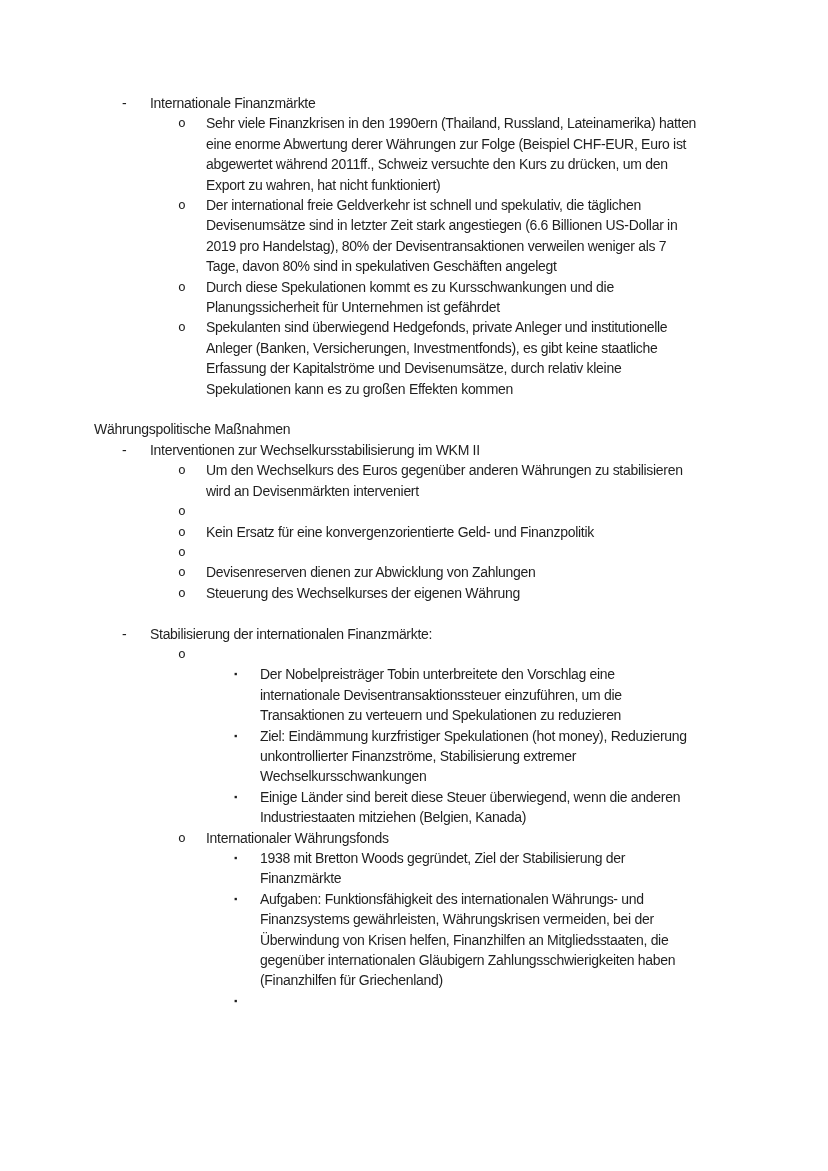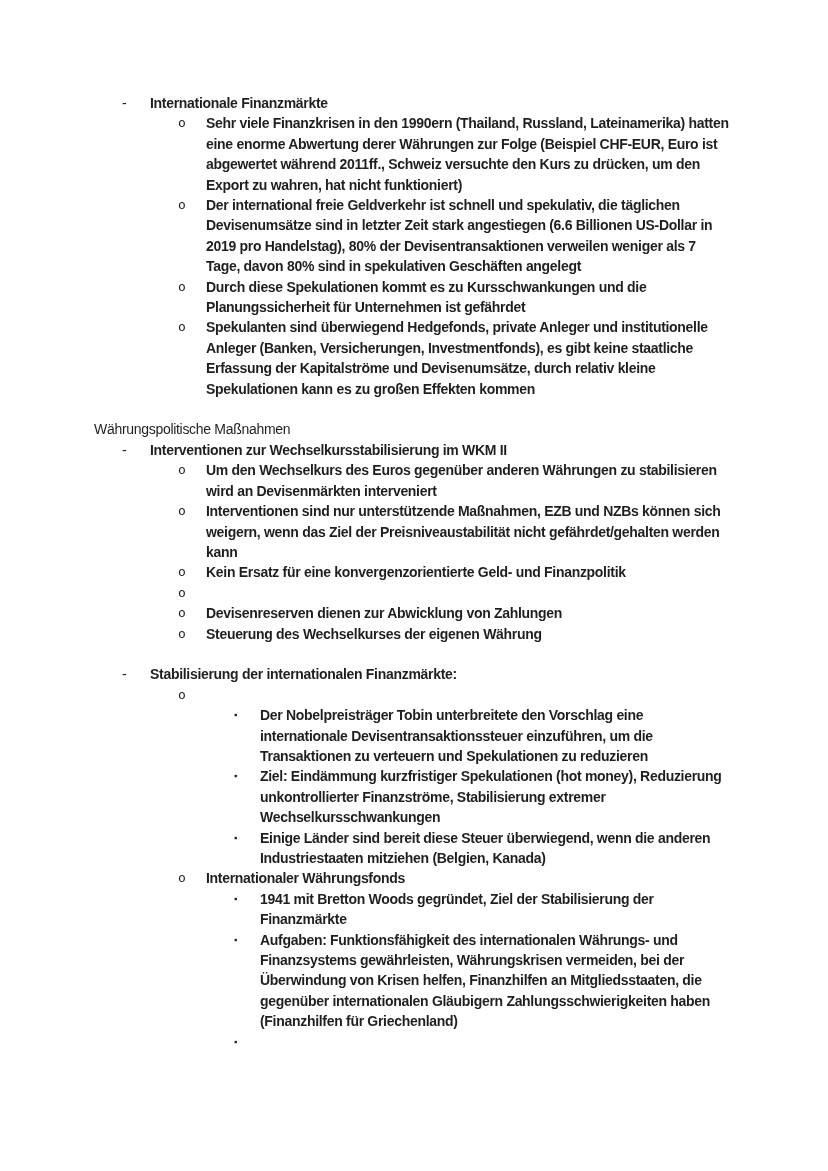--- a/index.html
+++ b/index.html
@@ -33,21 +33,20 @@
   .spacer {
     height: 20.4px;
   }
   .li {
     display: flex;
     align-items: flex-start;
   }
   .li .text {
     white-space: pre-line;
     flex: 1 1 auto;
-    font-weight: bold;
   }
   .marker {
     flex: 0 0 auto;
     display: inline-block;
   }
   .level-1 { padding-left: 28px; }
   .level-1 .marker { width: 28px; }
   .level-2 { padding-left: 84px; }
   .level-2 .marker { width: 28px; font-family: "DejaVu Sans Mono", monospace; font-size: 13px; }
   .level-3 { padding-left: 140px; }
@@ -94,23 +93,20 @@
         <span class="marker marker-1">-</span>
         <span class="text">Interventionen zur Wechselkursstabilisierung im WKM II</span>
       </div>
       <div class="li level-2">
         <span class="marker marker-2">o</span>
         <span class="text">Um den Wechselkurs des Euros gegenüber anderen Währungen zu stabilisieren
 wird an Devisenmärkten interveniert</span>
       </div>
       <div class="li level-2">
         <span class="marker marker-2">o</span>
-        <span class="text">Interventionen sind nur unterstützende Maßnahmen, EZB und NZBs können sich
-weigern, wenn das Ziel der Preisniveaustabilität nicht gefährdet/gehalten werden
-kann</span>
       </div>
       <div class="li level-2">
         <span class="marker marker-2">o</span>
         <span class="text">Kein Ersatz für eine konvergenzorientierte Geld- und Finanzpolitik</span>
       </div>
       <div class="li level-2">
         <span class="marker marker-2">o</span>
       </div>
       <div class="li level-2">
         <span class="marker marker-2">o</span>
@@ -144,21 +140,21 @@
         <span class="marker marker-3">▪</span>
         <span class="text">Einige Länder sind bereit diese Steuer überwiegend, wenn die anderen
 Industriestaaten mitziehen (Belgien, Kanada)</span>
       </div>
       <div class="li level-2">
         <span class="marker marker-2">o</span>
         <span class="text">Internationaler Währungsfonds</span>
       </div>
       <div class="li level-3">
         <span class="marker marker-3">▪</span>
-        <span class="text">1941 mit Bretton Woods gegründet, Ziel der Stabilisierung der
+        <span class="text">1938 mit Bretton Woods gegründet, Ziel der Stabilisierung der
 Finanzmärkte</span>
       </div>
       <div class="li level-3">
         <span class="marker marker-3">▪</span>
         <span class="text">Aufgaben: Funktionsfähigkeit des internationalen Währungs- und
 Finanzsystems gewährleisten, Währungskrisen vermeiden, bei der
 Überwindung von Krisen helfen, Finanzhilfen an Mitgliedsstaaten, die
 gegenüber internationalen Gläubigern Zahlungsschwierigkeiten haben
 (Finanzhilfen für Griechenland)</span>
       </div>

